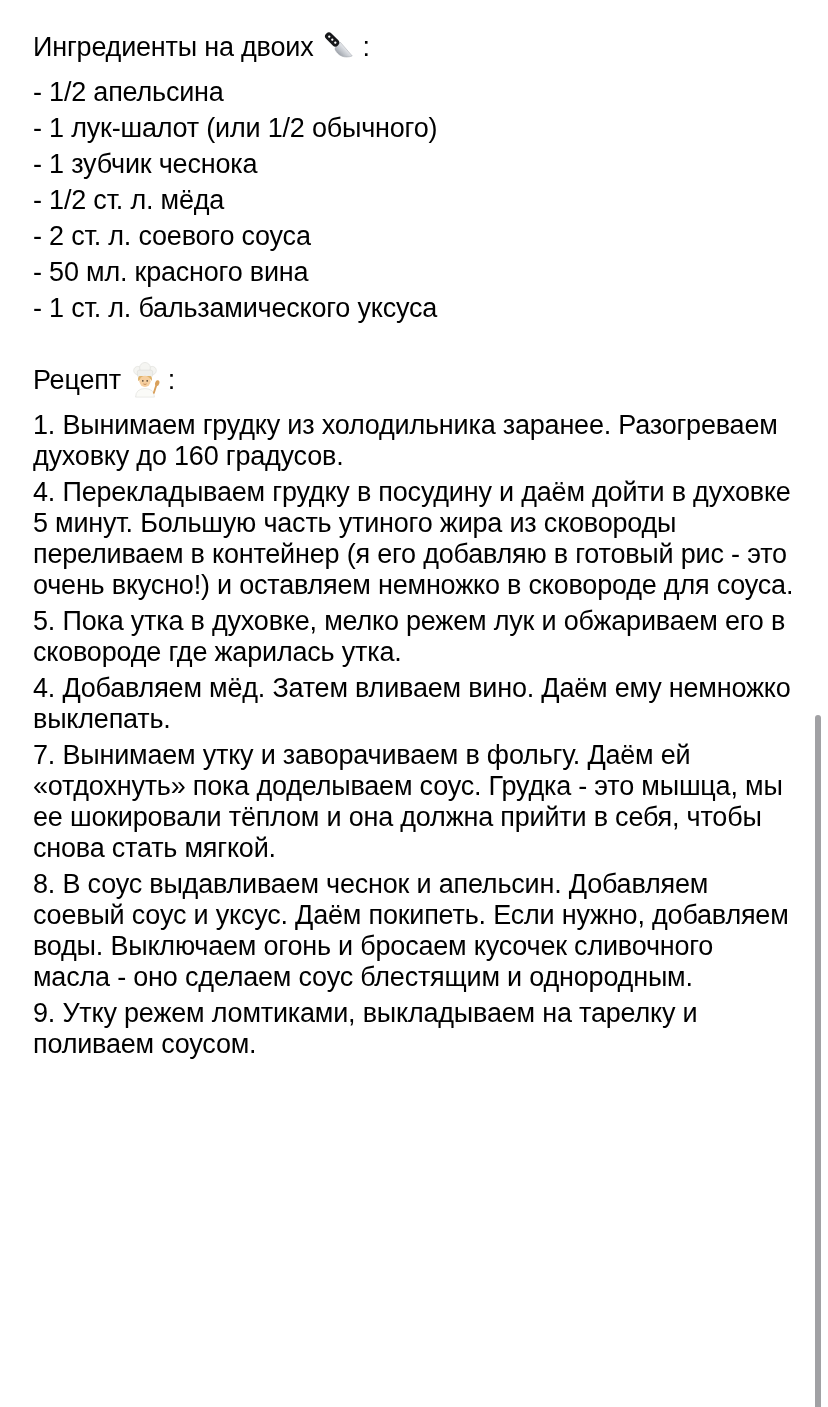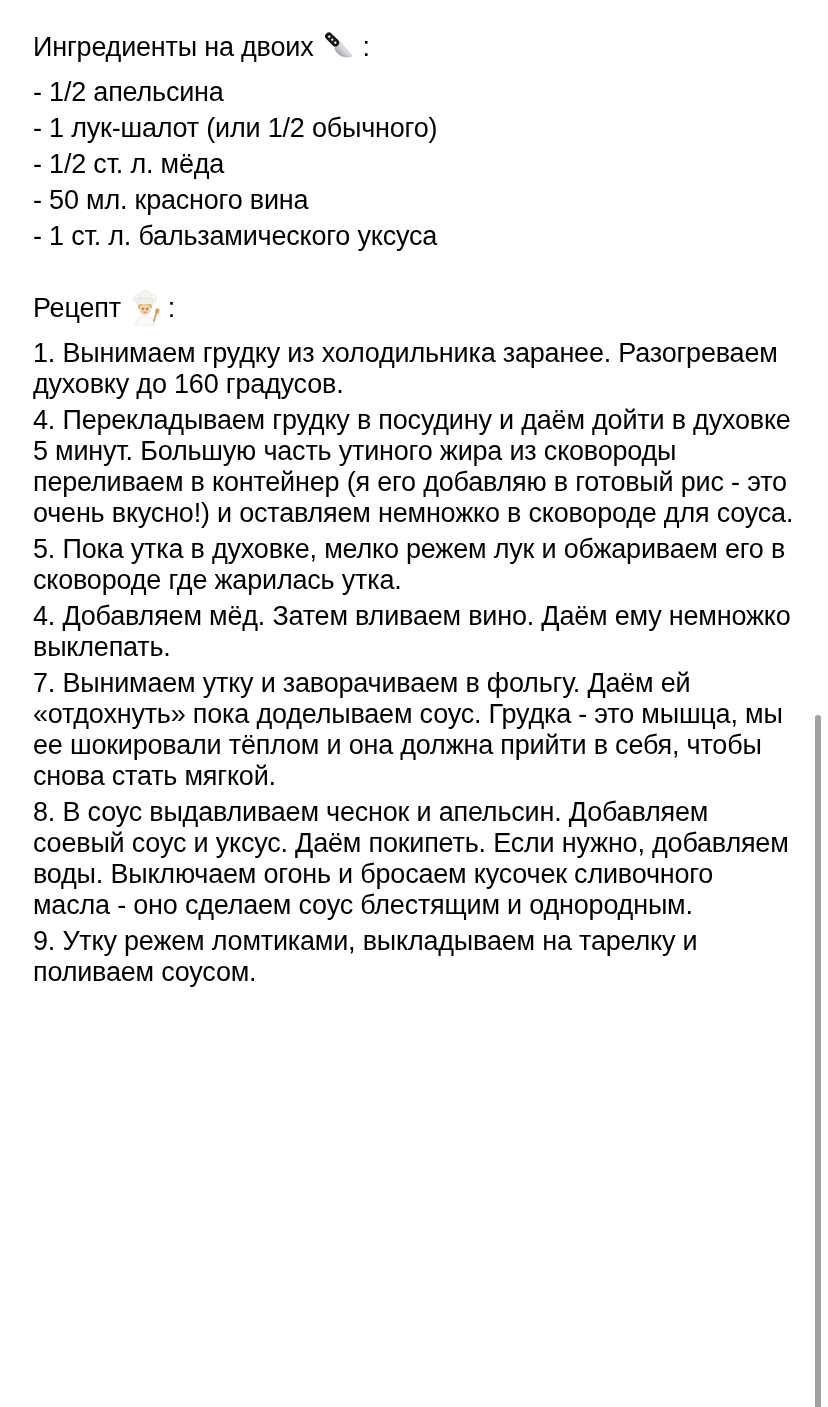--- a/index.html
+++ b/index.html
@@ -70,21 +70,23 @@
           <circle cx="6.5" cy="19.5" r="1.2" fill="#ffffff"></circle>
           <circle cx="11" cy="19.5" r="1.2" fill="#ffffff"></circle>
           <circle cx="15.5" cy="19.5" r="1.2" fill="#ffffff"></circle>
         </g>
       </svg>
     </span><span>:</span>
   </p>
 
   <p class="para">- 1/2 апельсина</p>
   <p class="para">- 1 лук-шалот (или 1/2 обычного)</p>
+  <p class="para">- 1 зубчик чеснока</p>
   <p class="para">- 1/2 ст. л. мёда</p>
+  <p class="para">- 2 ст. л. соевого соуса</p>
   <p class="para">- 50 мл. красного вина</p>
   <p class="para">- 1 ст. л. бальзамического уксуса</p>
 
   <div class="section-gap"></div>
 
   <p class="heading-para">
     <span>Рецепт</span><span class="emoji-icon">
       <svg width="36" height="36" viewBox="0 0 40 40" aria-hidden="true">
 
         <circle cx="12" cy="9.5" r="4.6" fill="#f5f5f2" stroke="#d9d9d4" stroke-width="0.6"></circle>

